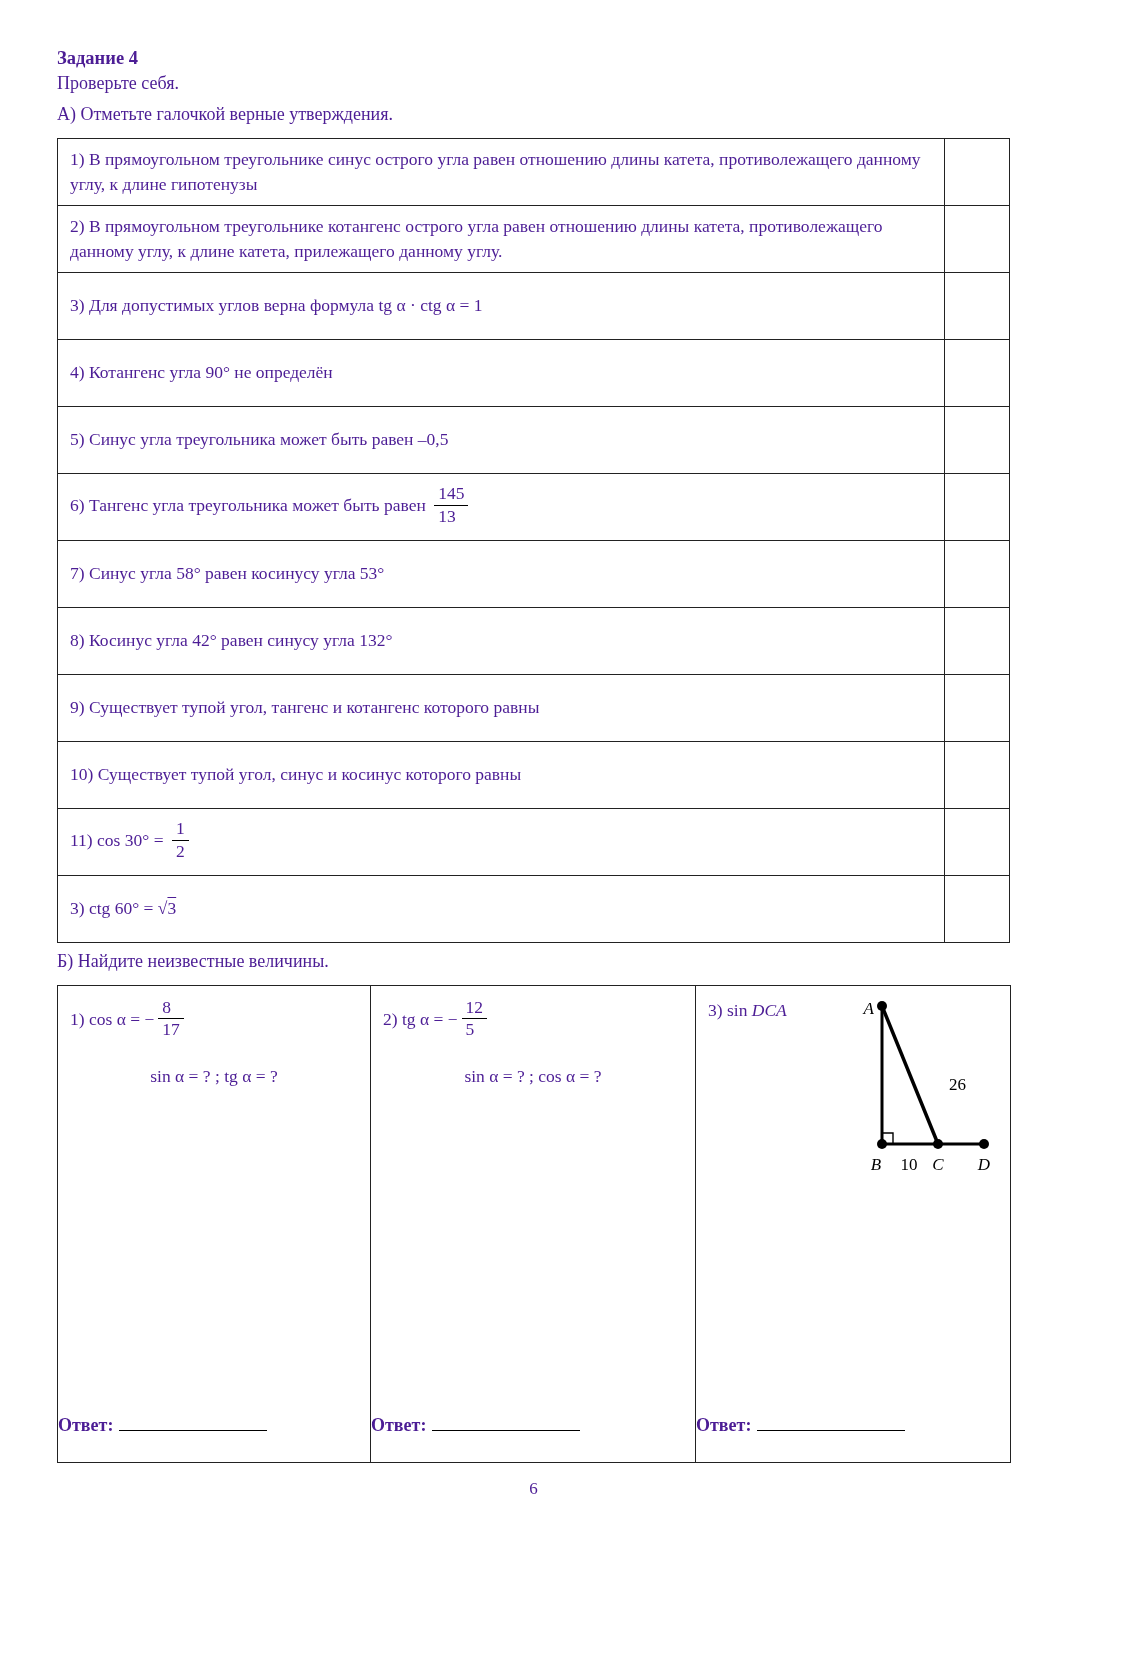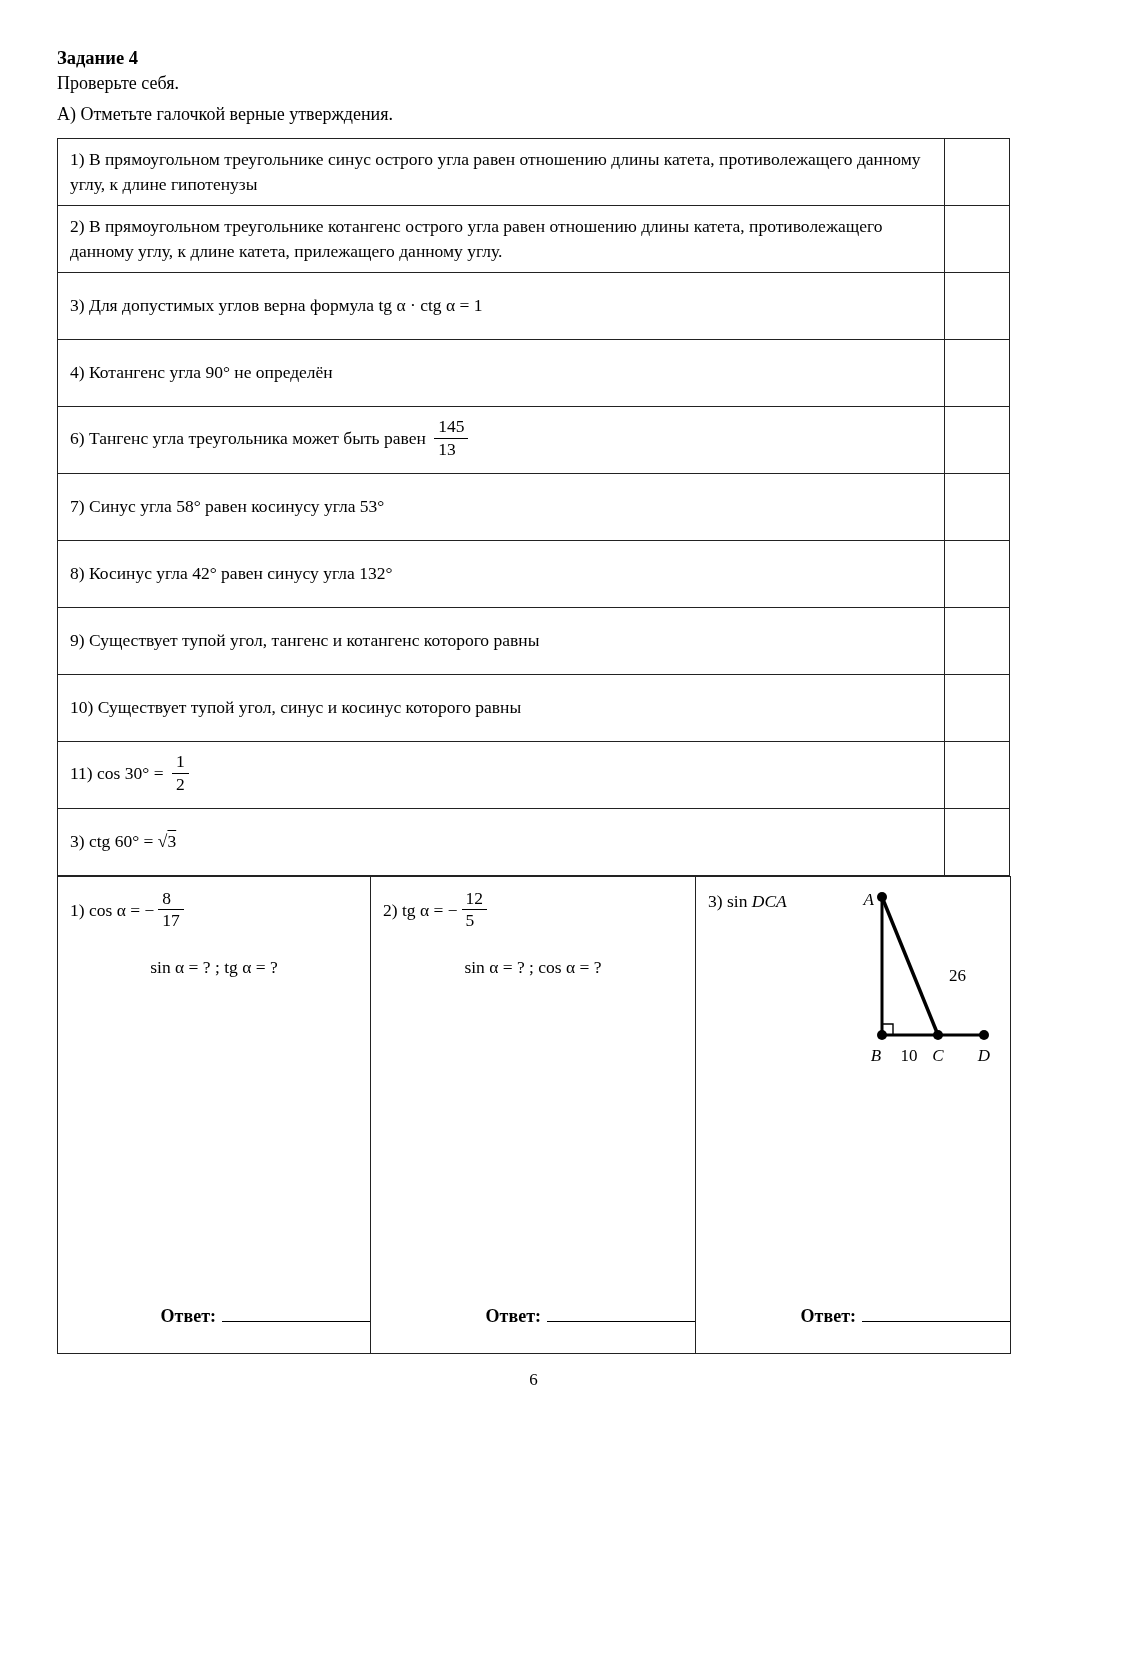--- a/index.html
+++ b/index.html
@@ -3,21 +3,21 @@
 <meta charset="utf-8">
 <style>
   html,body{margin:0;padding:0;background:#fff;}
   .page{
     position:relative;
     width:1123px;height:1654px;
     background:#fff;
     box-sizing:border-box;
     padding:46px 113px 0 57px;
     font-family:"Liberation Serif","DejaVu Serif",serif;
-    color:#000000;
+    color:#4c1d95;
     font-size:17.5px;
   }
   .hdr-title{font-weight:bold;font-size:18.5px;line-height:1.3;}
   .hdr-sub{font-size:18px;line-height:1.45;}
   .section-label{font-size:18px;margin-top:8px;margin-bottom:13px;}
   table{border-collapse:collapse;width:100%;}
   td{border:1.5px solid #222;}
   .tableA td.stmt{
     padding:6px 12px 6px 12px;
     font-size:17.5px;line-height:1.45;
@@ -36,21 +36,21 @@
   .overline{text-decoration:overline;}
   .tableB{table-layout:fixed;}
   .tableB td{
     vertical-align:top;position:relative;
     height:448px;padding:14px 12px;
     font-size:17.5px;
     font-family:Liberation Serif, serif;
   }
   .prob-line1{white-space:nowrap;}
   .prob-line2{text-align:center;margin-top:24px;}
-  .answer-row{position:absolute;left:0;right:0;bottom:26px;text-align:right;white-space:nowrap;}
+  .answer-row{position:absolute;left:0;right:0;bottom:26px;text-align:left;white-space:nowrap;}
   .answer-label{font-weight:bold;font-size:18px;}
   .answer-blank{display:inline-block;width:148px;border-bottom:1.4px solid #000;height:15px;margin-left:6px;}
   .fig{position:absolute;top:6px;right:6px;}
   .it{font-style:italic;}
   .page-number{text-align:center;margin-top:16px;font-size:17px;}
 </style>
 </head>
 <body>
 
 <div class="page">
@@ -72,20 +72,24 @@
       </tr>
       <tr>
         <td class="stmt">
           <span>3) Для допустимых углов верна формула</span>
           <span class="math">tg α · ctg α = 1</span>
         </td>
         <td class="check"></td>
       </tr>
       <tr>
         <td class="stmt"><span>4) Котангенс угла 90°  не определён</span></td>
+        <td class="check"></td>
+      </tr>
+      <tr>
+        <td class="stmt"><span>5) Синус угла треугольника может быть равен –0,5</span></td>
         <td class="check"></td>
       </tr>
       <tr>
         <td class="stmt">
           <span>6) Тангенс угла треугольника может быть равен</span>
           <span class="frac">
             <span class="num">145</span>
             <span class="den">13</span>
           </span>
         </td>
@@ -120,20 +124,21 @@
       <tr>
         <td class="stmt">
           <span>3) ctg 60° =</span>
           <span class="math"><span>√</span><span class="overline">3</span></span>
         </td>
         <td class="check"></td>
       </tr>
     </tbody>
   </table>
 
+  <div class="section-label">Б) Найдите неизвестные величины.</div>
 
   <table class="tableB">
     <colgroup>
         <col style="width:313px">
         <col style="width:325px">
         <col style="width:315px">
       </colgroup>
     <tbody>
       <tr>
         <td>

